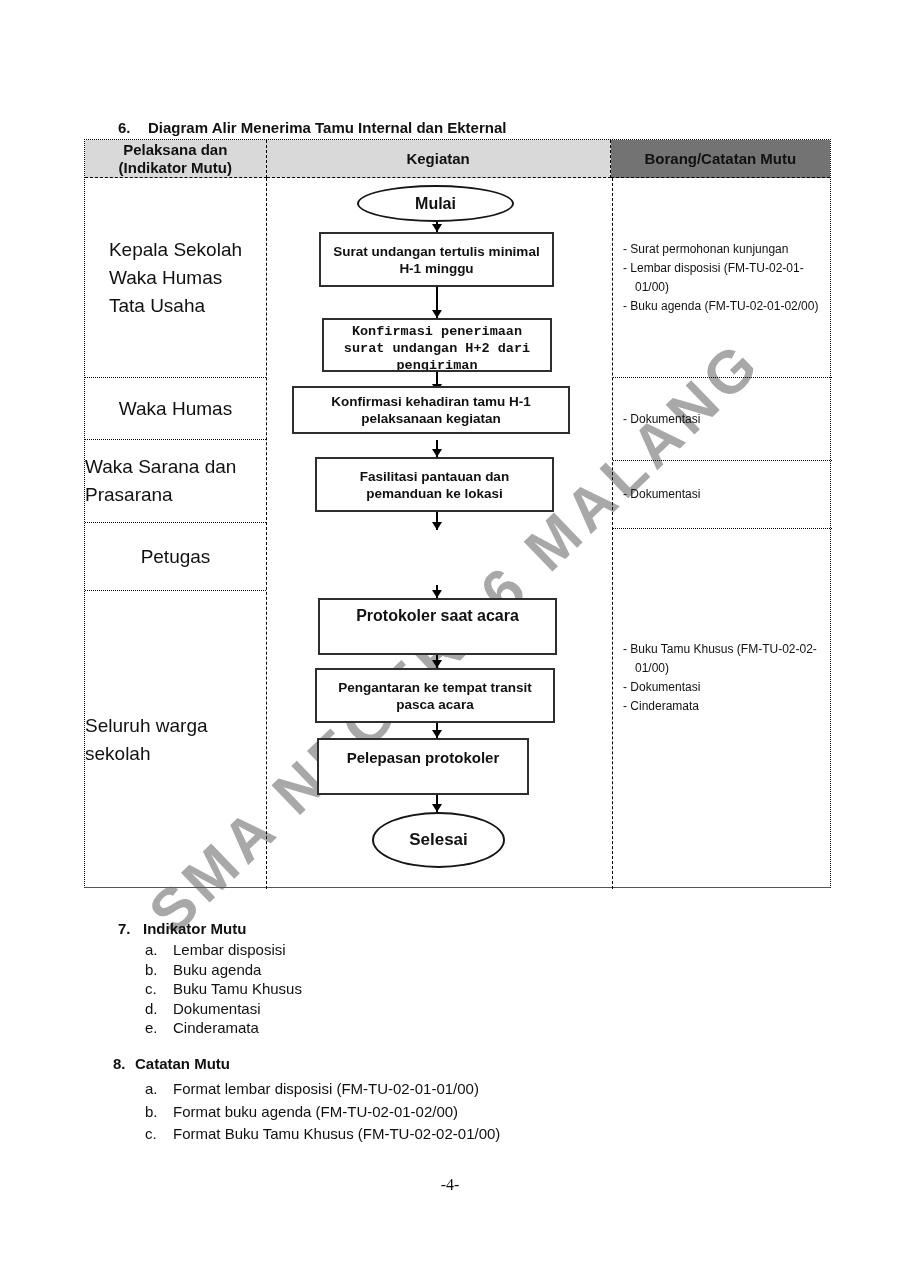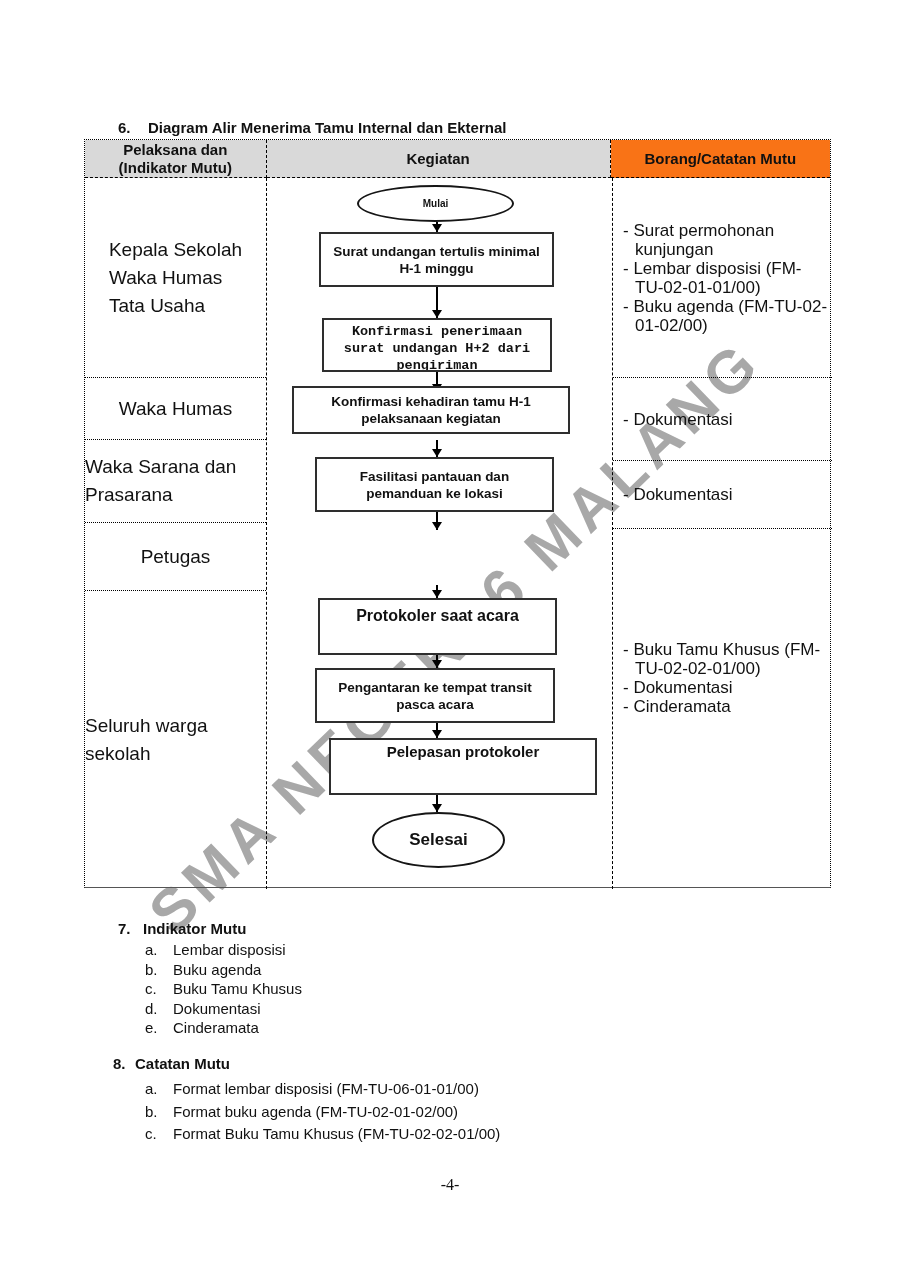--- a/index.html
+++ b/index.html
@@ -39,21 +39,21 @@
   .col-left  { position:absolute; left:0;     top:38px; width:182px; height:711px; box-sizing:border-box; border-right:1px dashed #000; }
   .col-mid   { position:absolute; left:182px; top:38px; width:345px; height:711px; }
   .col-right { position:absolute; left:527px; top:38px; width:220px; height:711px; box-sizing:border-box; border-left:1px dashed #000; }
   .cell {
     box-sizing:border-box; display:flex; align-items:center; justify-content:center;
     text-align:left; font-size:19px; line-height:28px; white-space:pre-line;
   }
   .cell.sep { border-bottom:1px dotted #000; }
   .rcell {
     box-sizing:border-box; display:flex; flex-direction:column; justify-content:center;
-    font-size:17px; padding-left:10px; padding-right:4px;
+    font-size:12px; padding-left:10px; padding-right:4px;
   }
   .rcell.sep { border-bottom:1px dotted #000; }
   .note { text-indent:-12px; padding-left:12px; line-height:19px; }
   
   .h1 { height:200px; } .h2 { height:62px; } .h3 { height:83px; }
   .h4 { height:68px; }  .h5 { height:297px; }
   
   .oval {
     position:absolute; box-sizing:border-box; border:2px solid #151515; border-radius:50%;
     display:flex; align-items:center; justify-content:center;
@@ -103,35 +103,35 @@
     <span class="num">6.</span>
     <span>Diagram Alir Menerima Tamu Internal dan Ekternal</span>
   </div>
 
   <div class="qtable">
 
     <div class="thead">
       <div class="th th1" style="background: rgb(217, 217, 217);">Pelaksana dan
 (Indikator Mutu)</div>
       <div class="th th2" style="background: rgb(217, 217, 217);">Kegiatan</div>
-      <div class="th th3" style="background: #f97316;">Borang/Catatan Mutu</div>
+      <div class="th th3" style="background: #737373;">Borang/Catatan Mutu</div>
     </div>
 
     <div class="col-left">
       <div class="cell sep h1">Kepala Sekolah
 Waka Humas
 Tata Usaha</div>
       <div class="cell sep h2">Waka Humas</div>
       <div class="cell sep h3">Waka Sarana dan Prasarana</div>
       <div class="cell sep h4">Petugas</div>
       <div class="cell h5">Seluruh warga sekolah</div>
     </div>
 
     <div class="col-mid">
-      <div class="oval" style="left:90px; top:7px; width:157px; height:37px; font-size:10px;">Mulai</div>
+      <div class="oval" style="left:90px; top:7px; width:157px; height:37px; font-size:16px;">Mulai</div>
 
       <div class="arrow" style="top:44px; height:10px;"></div>
 
       <div class="pbox" style="left:52px; top:54px; width:235px; height:55px;">Surat undangan tertulis minimal H-1 minggu</div>
 
       <div class="arrow" style="top:109px; height:31px;"></div>
 
       <div class="pbox topalign" style="left:55px; top:140px; width:230px; height:54px; padding-top:3px;font-family:Liberation Mono, monospace;">Konfirmasi penerimaan surat undangan H+2 dari pengiriman</div>
 
       <div class="arrow" style="top:194px; height:20px;"></div>
@@ -148,21 +148,21 @@
       <div class="arrow" style="top:407px; height:13px;"></div>
 
       <div class="pbox topalign" style="left:51px; top:420px; width:239px; height:57px; font-size:16px; padding-top:7px;">Protokoler saat acara</div>
 
       <div class="arrow" style="top:477px; height:13px;"></div>
 
       <div class="pbox" style="left:48px; top:490px; width:240px; height:55px;">Pengantaran ke tempat transit pasca acara</div>
 
       <div class="arrow" style="top:545px; height:15px;"></div>
 
-      <div class="pbox topalign" style="left:50px; top:560px; width:268px; height:57px; font-size:15px; padding-top:3px;margin-left:12px;">Pelepasan protokoler</div>
+      <div class="pbox topalign" style="left:50px; top:560px; width:212px; height:57px; font-size:15px; padding-top:9px;">Pelepasan protokoler</div>
 
       <div class="arrow" style="top:617px; height:17px;"></div>
 
       <div class="oval" style="left:105px; top:634px; width:133px; height:56px; font-size:17px;">Selesai</div>
     </div>
 
     <div class="col-right">
       <div class="rcell sep h1">
         <div class="note">- Surat permohonan kunjungan</div>
         <div class="note">- Lembar disposisi (FM-TU-02-01-01/00)</div>
@@ -212,21 +212,21 @@
   </div>
 
   <div class="sec sec8">
     <div class="sec-head">
       <span class="num">8.</span>
       <span>Catatan Mutu</span>
     </div>
     <div class="sec-items">
       <div class="sec-item">
         <span class="marker">a.</span>
-        <span>Format lembar disposisi (FM-TU-06-01-01/00)</span>
+        <span>Format lembar disposisi (FM-TU-02-01-01/00)</span>
       </div>
       <div class="sec-item">
         <span class="marker">b.</span>
         <span>Format buku agenda (FM-TU-02-01-02/00)</span>
       </div>
       <div class="sec-item">
         <span class="marker">c.</span>
         <span>Format Buku Tamu Khusus (FM-TU-02-02-01/00)</span>
       </div>
     </div>

